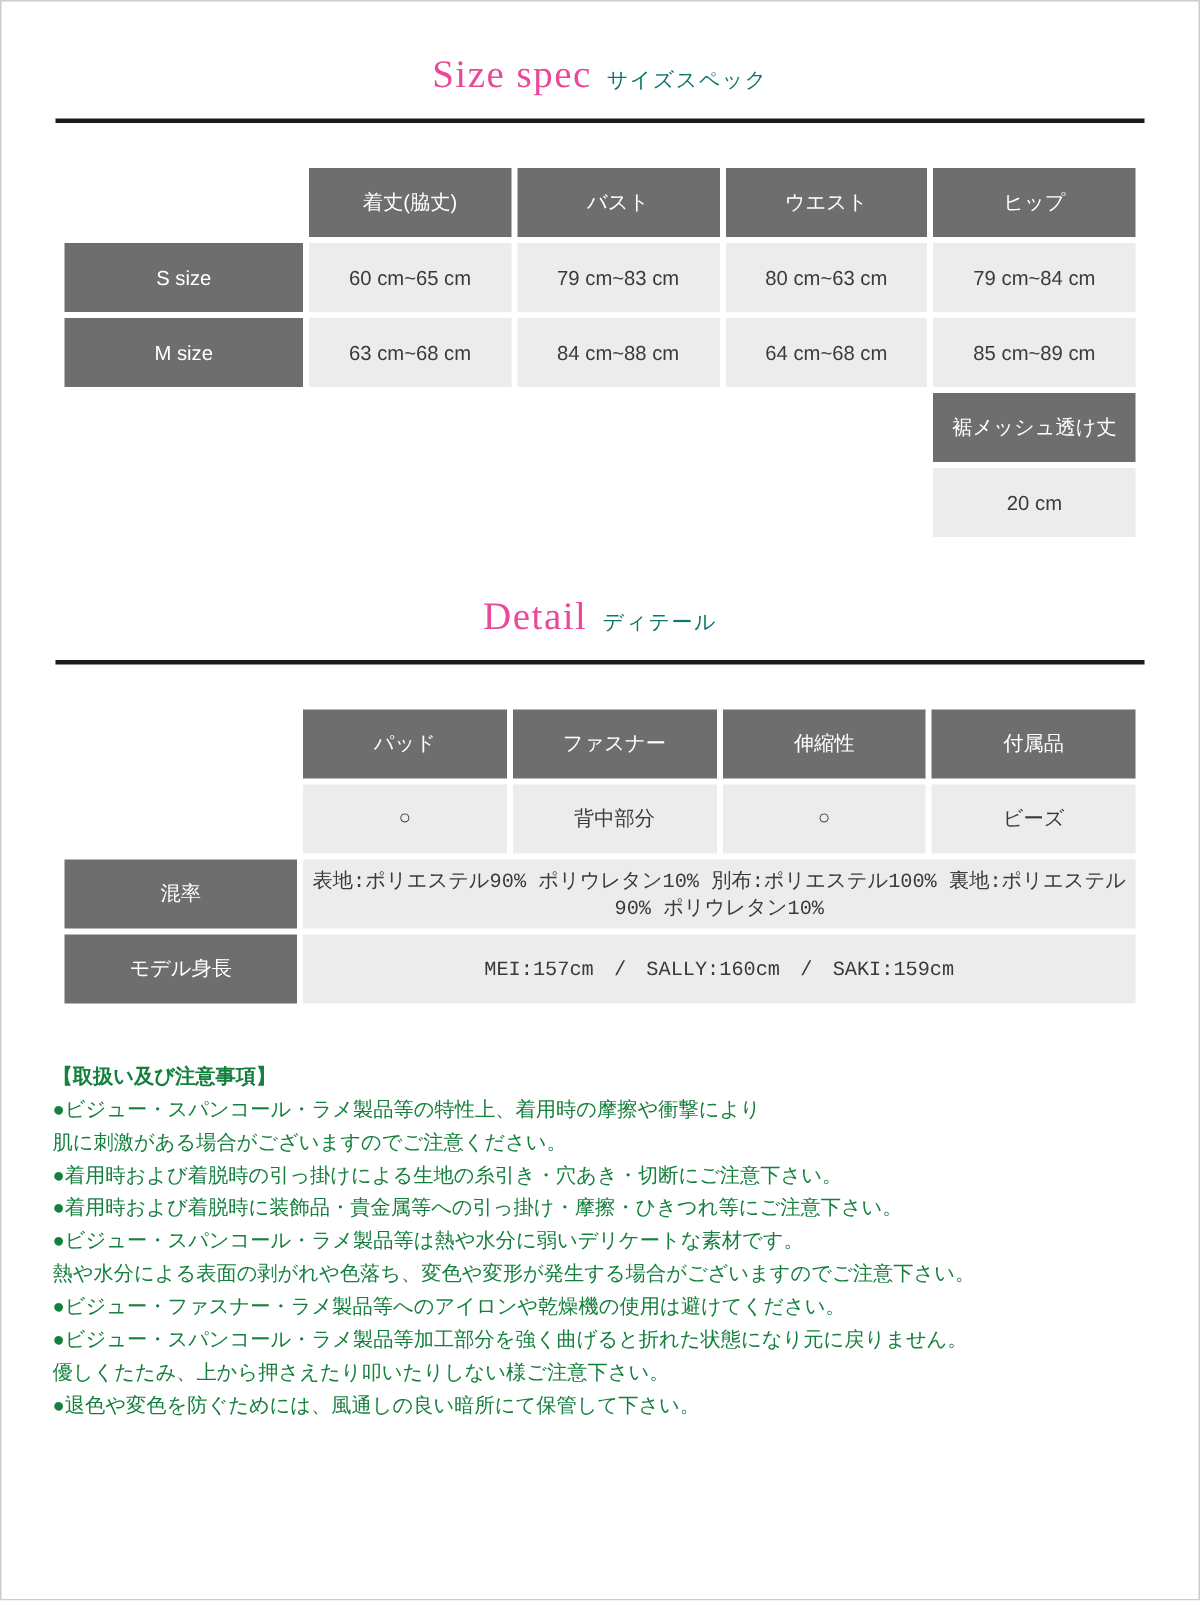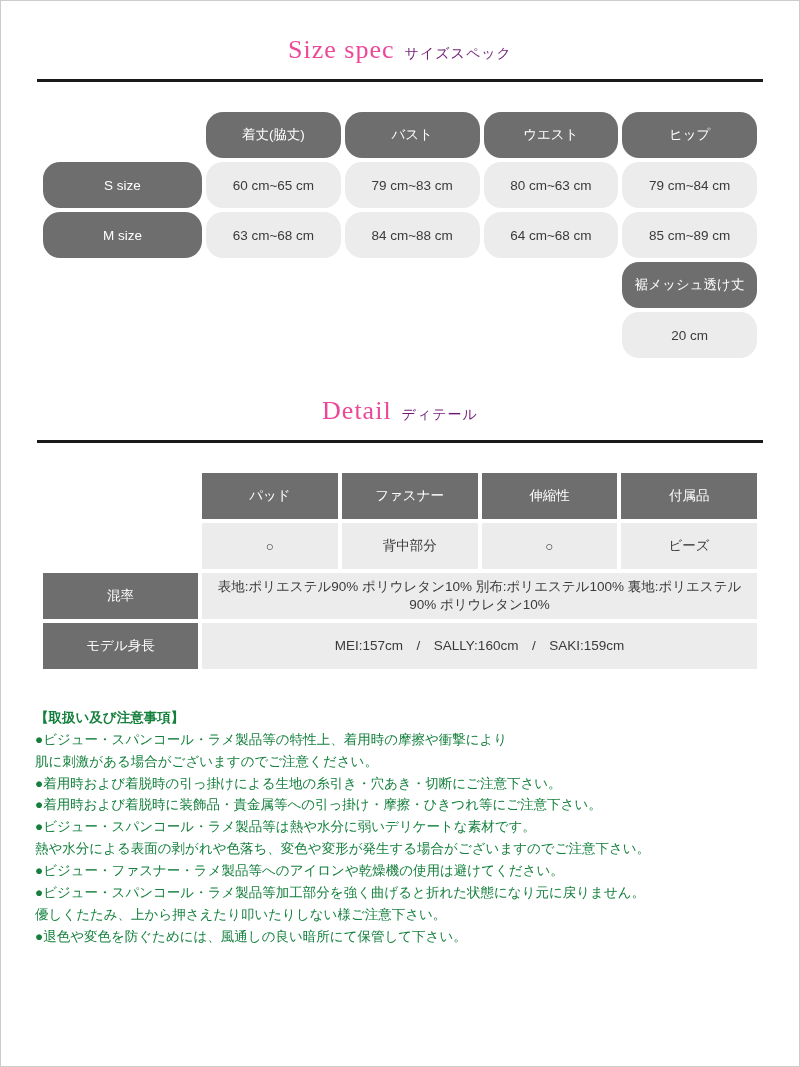--- a/index.html
+++ b/index.html
@@ -31,21 +31,21 @@
   }
   .section-head .title-en {
     font-family: "Liberation Serif", serif;
     font-size: 26px;
     letter-spacing: 1px;
     color: #ec4899;
     font-weight: 400;
   }
   .section-head .title-jp {
     font-size: 14px;
-    color: #701a75;
+    color: #0f766e;
     margin-left: 10px;
     letter-spacing: 1px;
   }
   .rule {
     height: 3px;
     background: #1a1a1a;
     margin: 14px 36px 0 36px;
   }
 
   
@@ -56,41 +56,41 @@
     width: calc(100% - 76px);
     table-layout: fixed;
   }
   .spec-table td {
     height: 46px;
     text-align: center;
     vertical-align: middle;
     font-size: 13.5px;
     color: #3a3a3a;
     padding: 0 2px;
-    border-radius: 17px;
   }
   .cell-head {
     background: #6e6e6e;
     color: #ffffff !important;
     font-size: 13.5px;
   }
   .cell-body {
     background: #ececec;
   }
   .cell-blank {
     background: transparent;
   }
   .col-label { width: 155px; }
 
   .detail-table {
     margin: 26px 38px 0 38px;
     border-collapse: separate;
     border-spacing: 4px;
     width: calc(100% - 76px);
     table-layout: fixed;
+    font-family: Liberation Mono, monospace;
   }
   .detail-table td {
     height: 46px;
     text-align: center;
     vertical-align: middle;
     font-size: 13.5px;
     color: #3a3a3a;
     padding: 0 4px;
   }
   .mix-text { font-size: 11px; letter-spacing: 0; }

